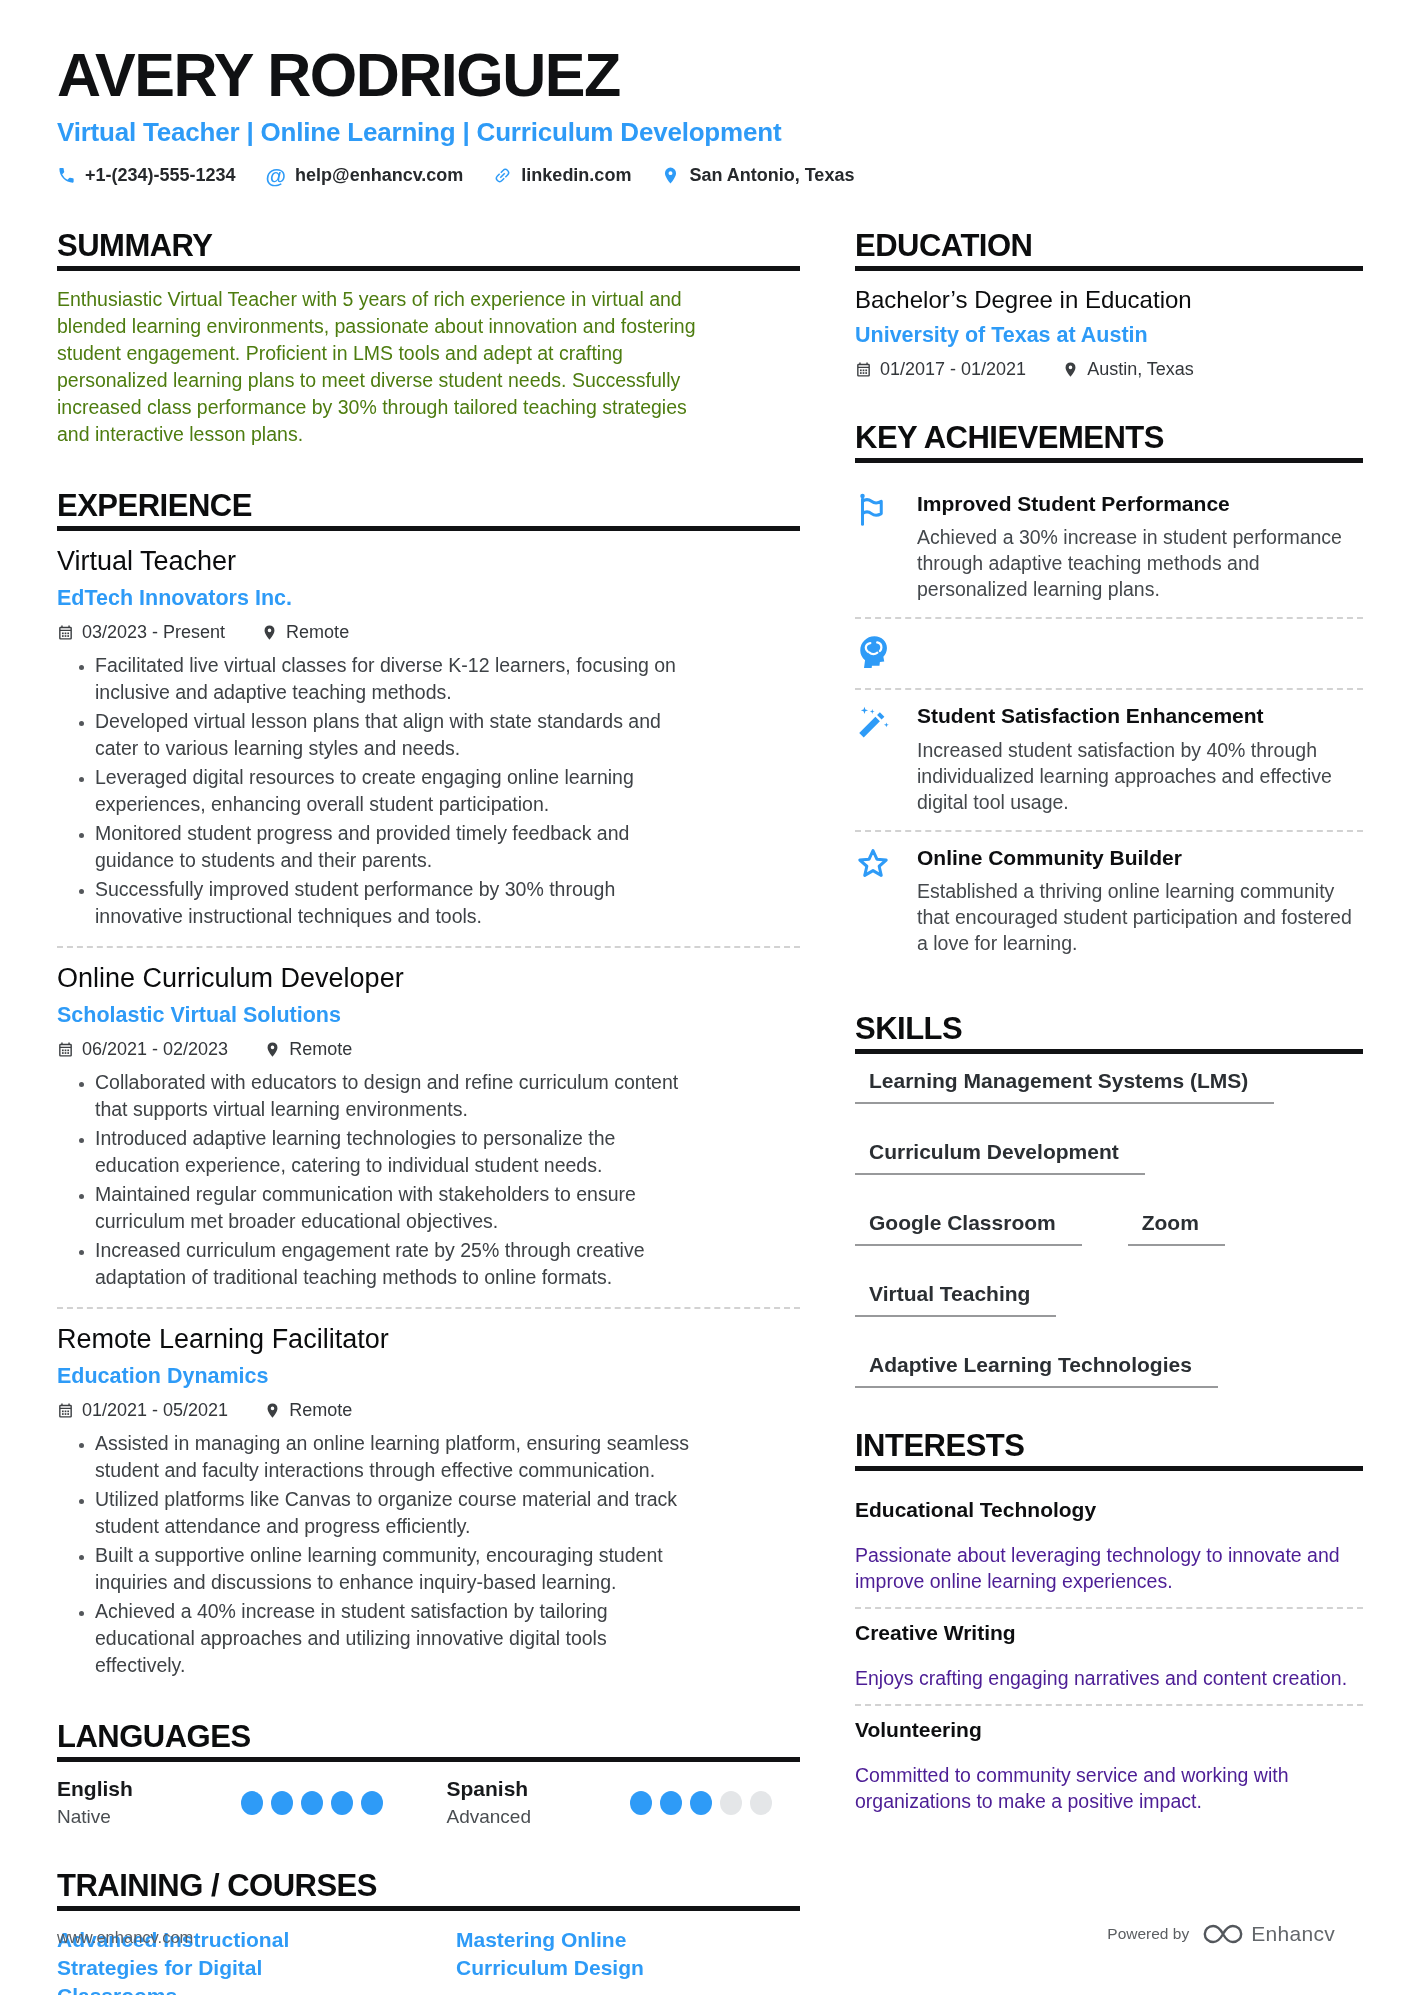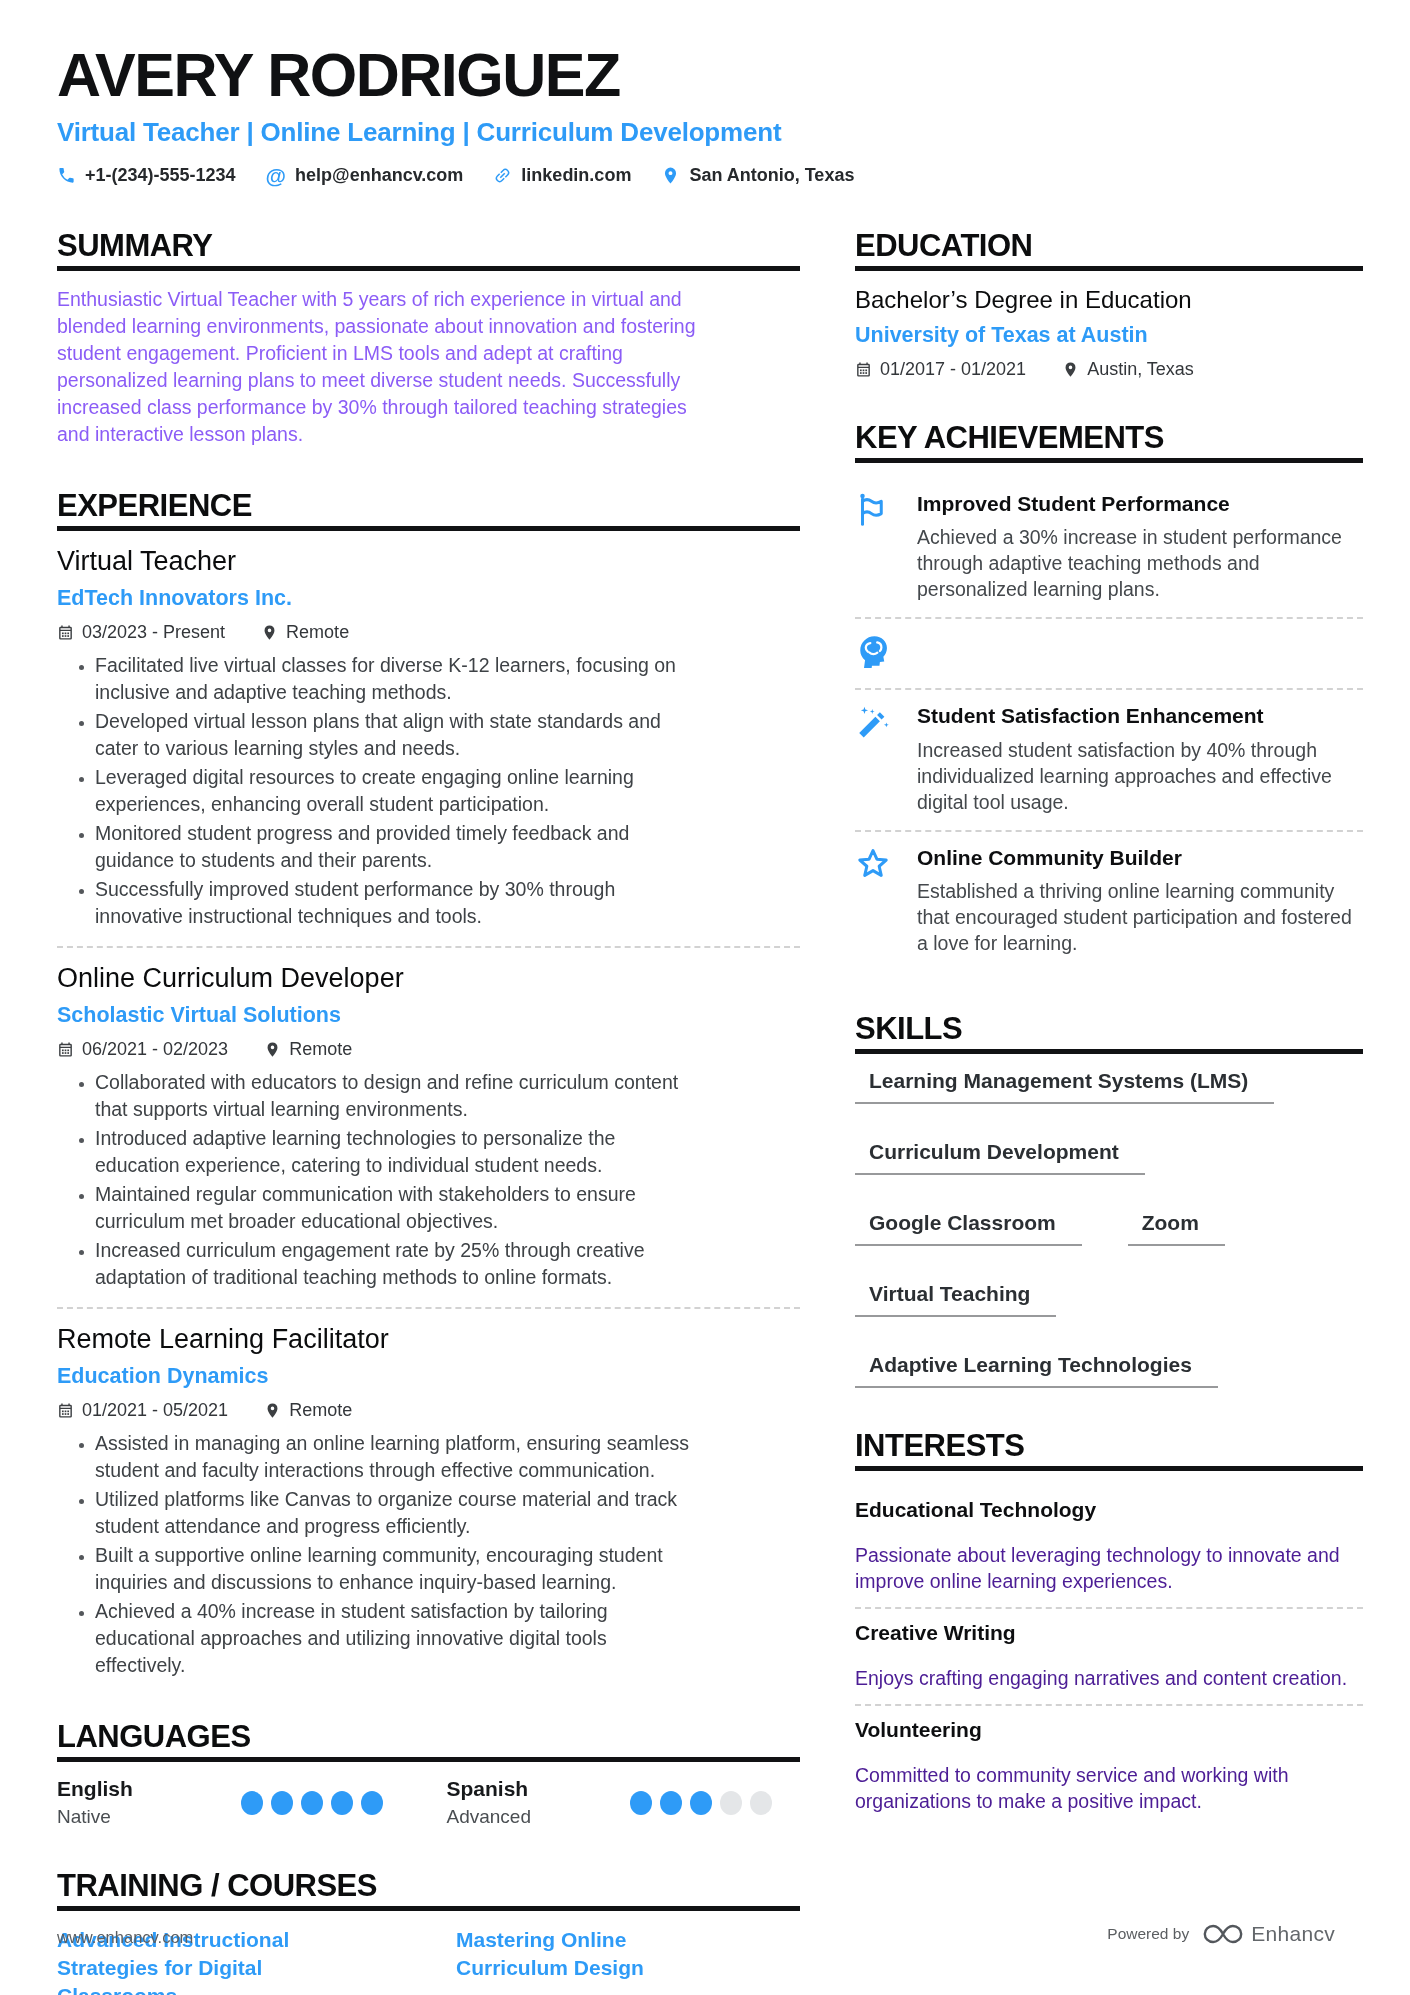--- a/index.html
+++ b/index.html
@@ -15,21 +15,21 @@
   .at-glyph { color:#2e9bf7; font-size:21px; font-weight:bold; line-height:1; }
 
   
   .columns { display:flex; gap:55px; margin-top:42px; }
   .col-left { width:743px; flex:0 0 743px; }
   .col-right { width:508px; flex:0 0 508px; }
 
   h2.sec { font-size:31px; font-weight:bold; letter-spacing:-0.5px; color:#0c0d0e; padding-bottom:2px; border-bottom:5px solid #111214; margin-bottom:15px; }
   .sec-gap { margin-top:40px; }
 
-  .body-text { font-size:19.5px; line-height:27px; color:#8b5cf6; }
+  .body-text { font-size:19.5px; line-height:27px; color:#4d7c0f; }
   .summary-text { max-width:660px; }
 
   
   .job-title { font-size:27px; font-weight:normal; color:#0b0c0d; margin-top:11px; }
   .company { font-size:21.5px; font-weight:bold; color:#2e9bf7; margin-top:9px; }
   .meta-row { display:flex; align-items:center; gap:36px; margin-top:11px; }
   .meta-item { display:flex; align-items:center; gap:8px; font-size:18px; color:#33363a; }
   .meta-item svg { width:17px; height:17px; fill:#3c3f42; flex:0 0 auto; }
   ul.bullets { margin-top:9px; list-style:disc; padding-left:38px; max-width:690px; }
   ul.bullets li { font-size:19.5px; line-height:27px; color:#3e4246; padding-right:50px; margin-bottom:2px; }

